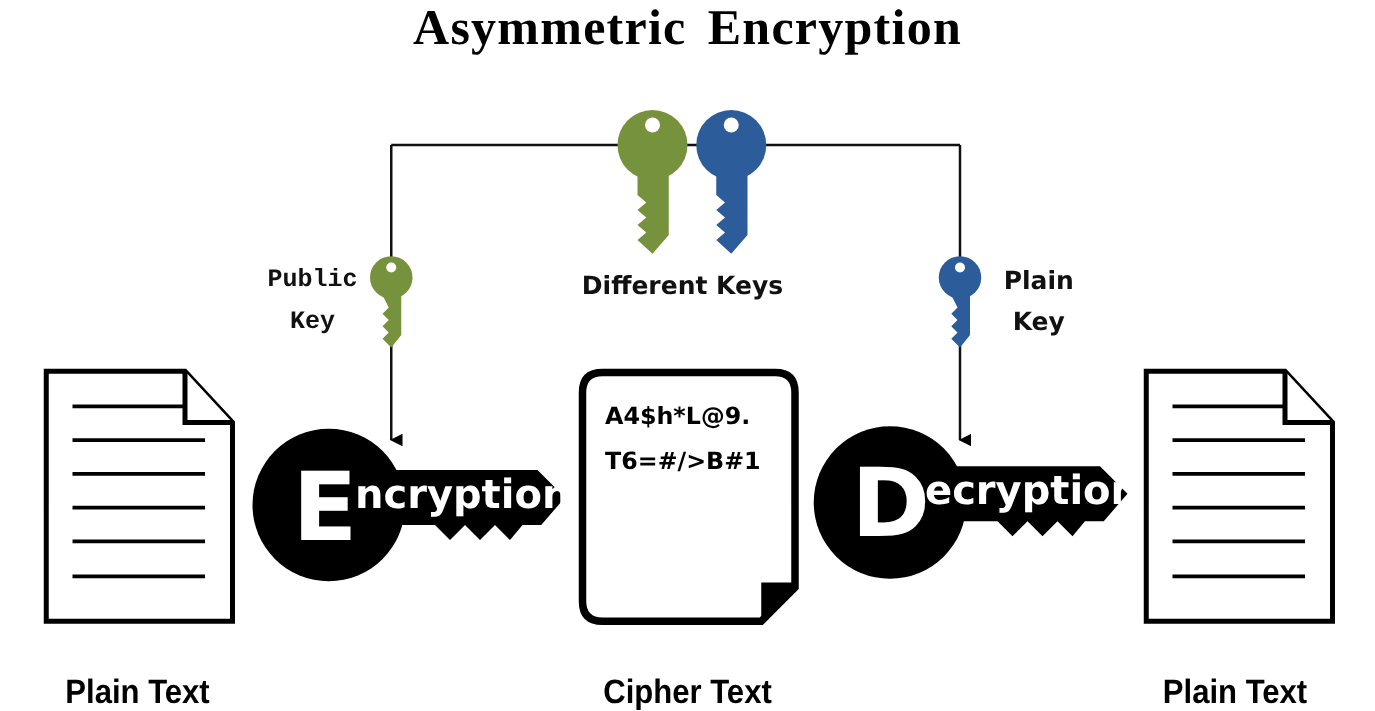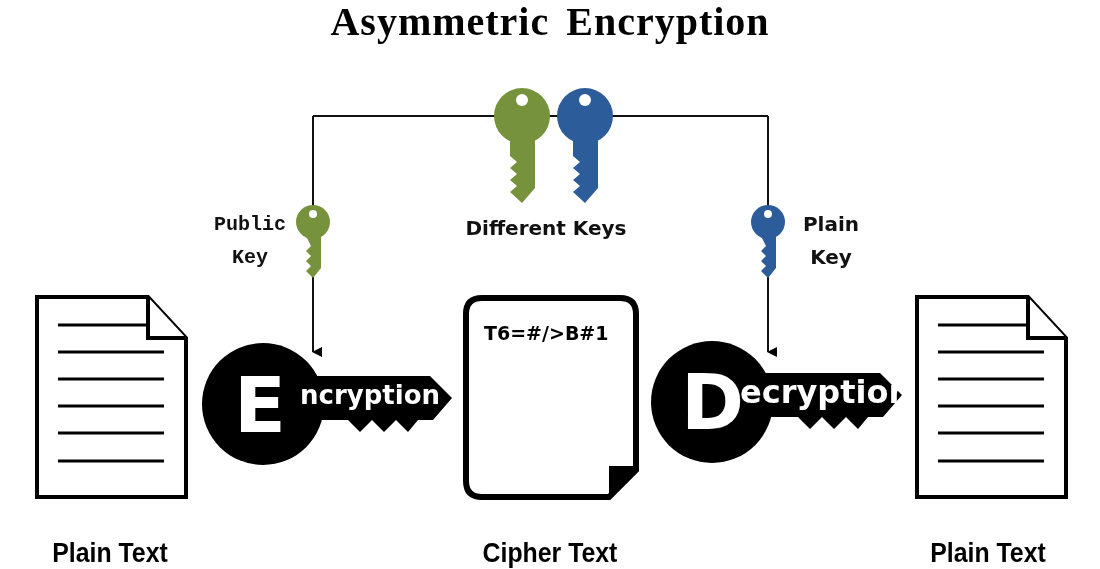--- a/index.html
+++ b/index.html
@@ -117,24 +117,25 @@
   <div>Public</div>
   <div>Key</div>
 </div>
 <div class="abs lbl" style="left:440px; top:212px; width:212px;">Different Keys</div>
 <div class="abs lbl" style="left:780px; top:208px; width:102px;">
   <div>Plain</div>
   <div>Key</div>
 </div>
 
 <div class="abs keyword" style="left:234px; top:363px; font-size:76px; line-height:86px;">E</div>
-<div class="abs keyword" style="left:300px; top:377px; font-size:26px; line-height:36px;">ncryption</div>
+<div class="abs keyword" style="left:284px; top:377px; font-size:32px; line-height:36px;">ncryption</div>
 
 <div class="abs keyword" style="left:681px; top:360px; font-size:76px; line-height:86px;">D</div>
 <div class="abs keyword" style="left:740px; top:374px; font-size:32px; line-height:36px;">ecryption</div>
 
 <div class="abs" style="left:484px; top:315px;">
+  <div class="cipher-line">A4$h*L@9.</div>
   <div class="cipher-line">T6=#/&gt;B#1</div>
 </div>
 
 <div class="abs bottom-lbl" style="left:20px; top:538px; width:180px;">Plain Text</div>
 <div class="abs bottom-lbl" style="left:455px; top:538px; width:190px;">Cipher Text</div>
 <div class="abs bottom-lbl" style="left:898px; top:538px; width:180px;">Plain Text</div>
 
 </body></html>

